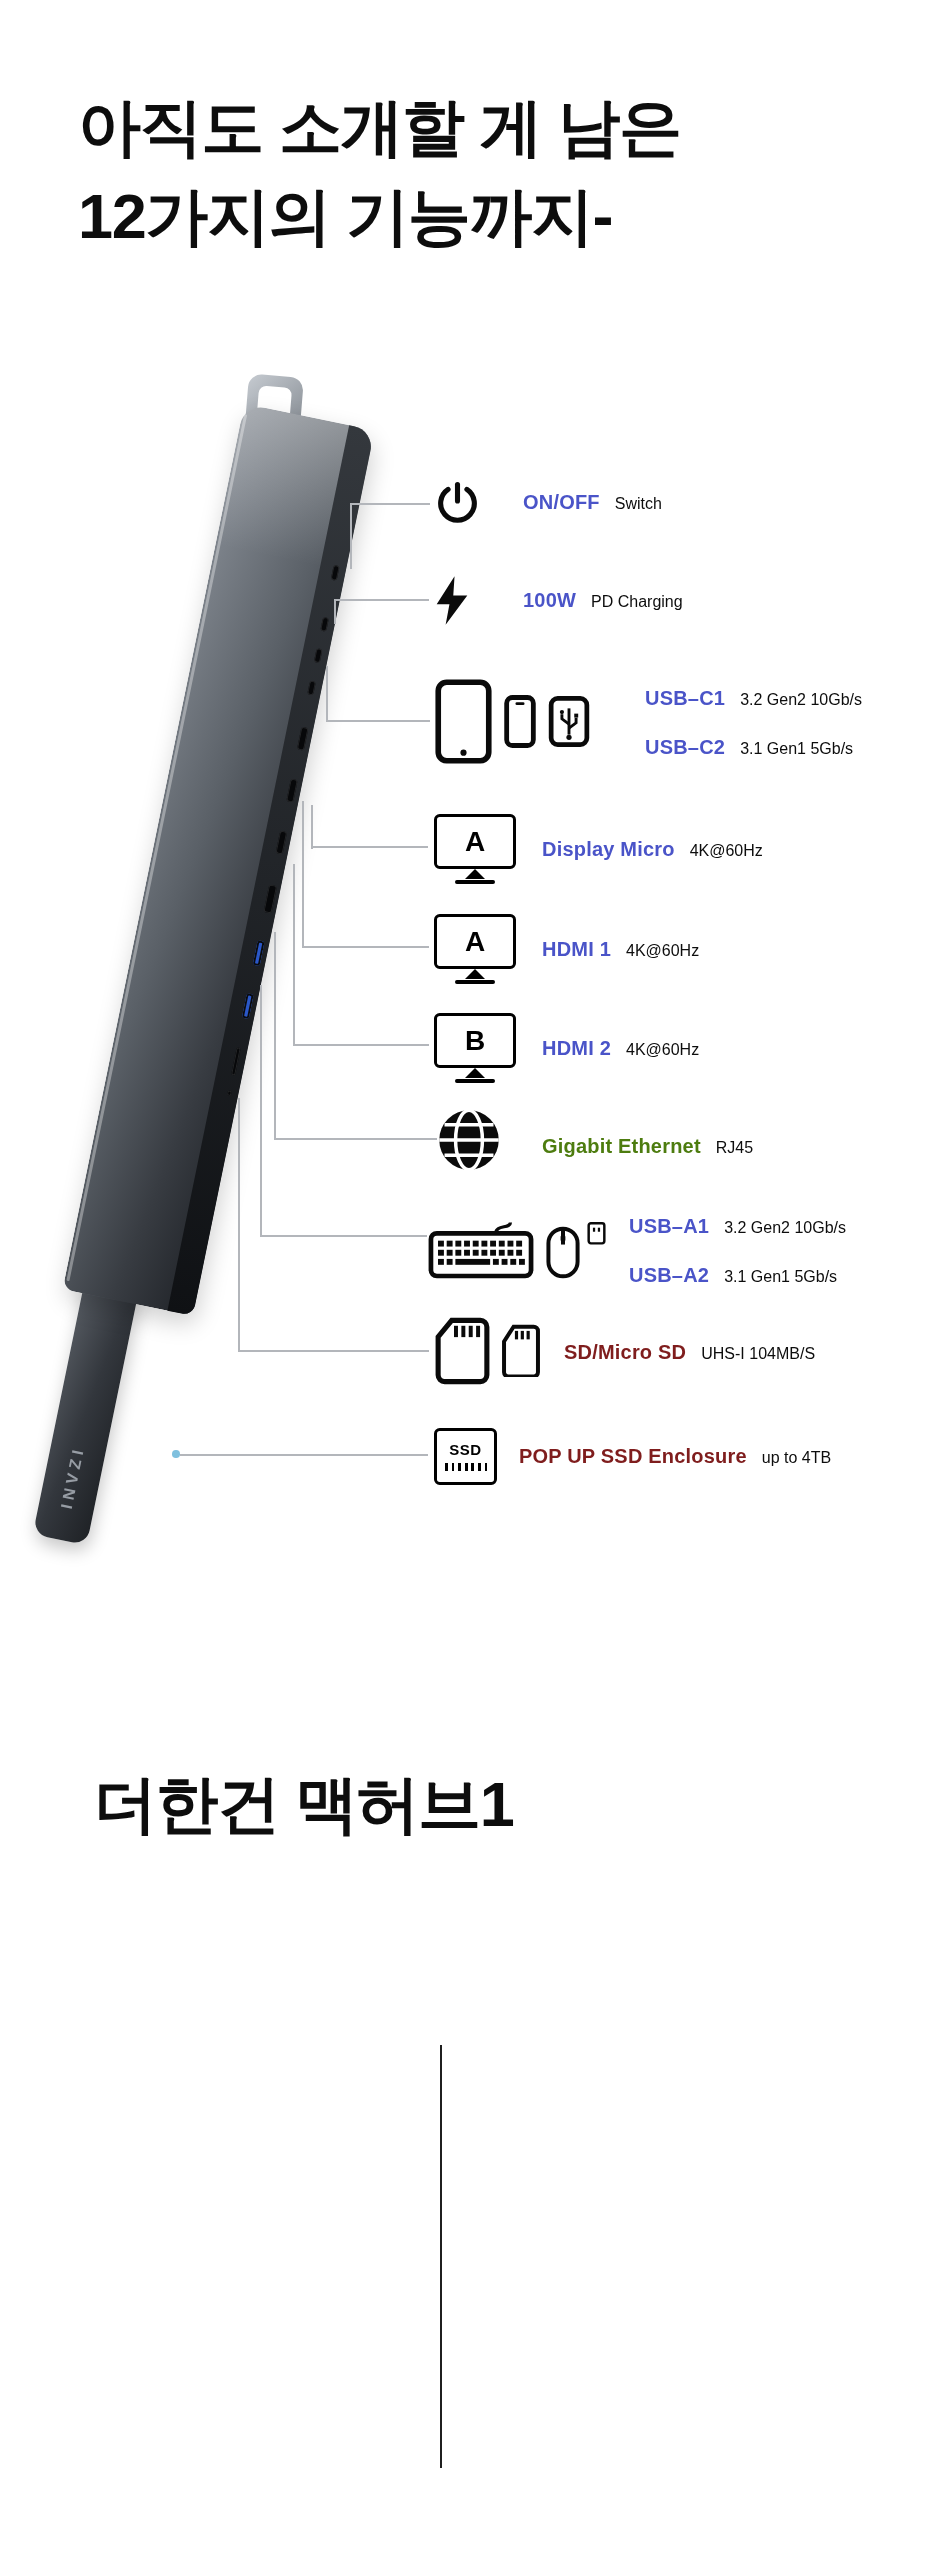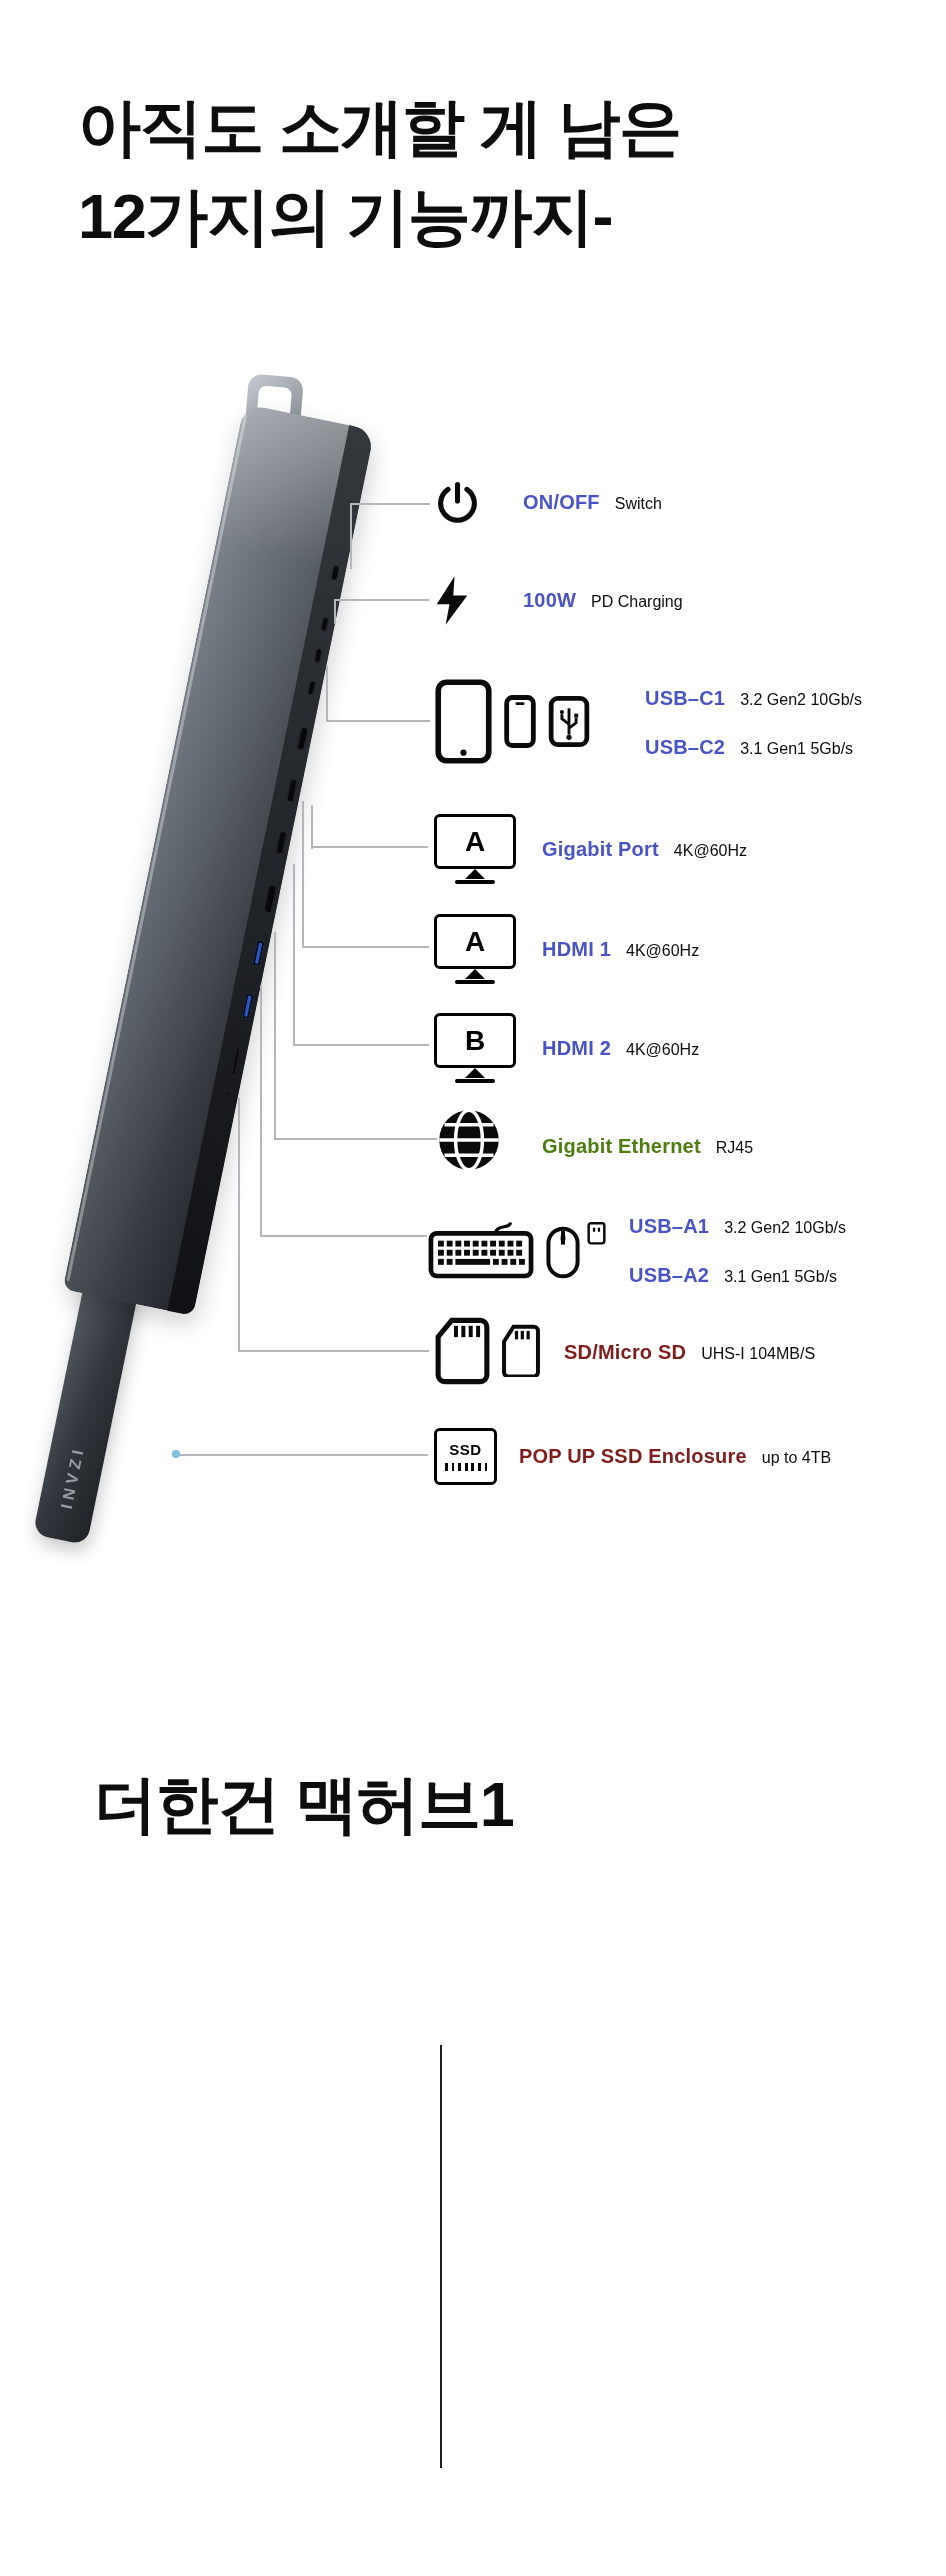--- a/index.html
+++ b/index.html
@@ -203,21 +203,21 @@
   <div class="icon-box" style="width:108px;">
     <div class="monitor">
       <div class="mbox">
           <span>A</span>
         </div>
       <div class="mneck"></div>
         <div class="mbase"></div>
     </div>
   </div>
   <div class="labwrap">
-    <span class="lbl" style="color:#4a54c8;">Gigabit Port</span>
+    <span class="lbl" style="color:#4a54c8;">Display Micro</span>
     <span class="spec">4K@60Hz</span>
   </div>
 </div>
 
 <div class="row" style="left:434px;top:912px;height:74px;">
   <div class="icon-box" style="width:108px;">
     <div class="monitor">
       <div class="mbox">
           <span>A</span>
         </div>

